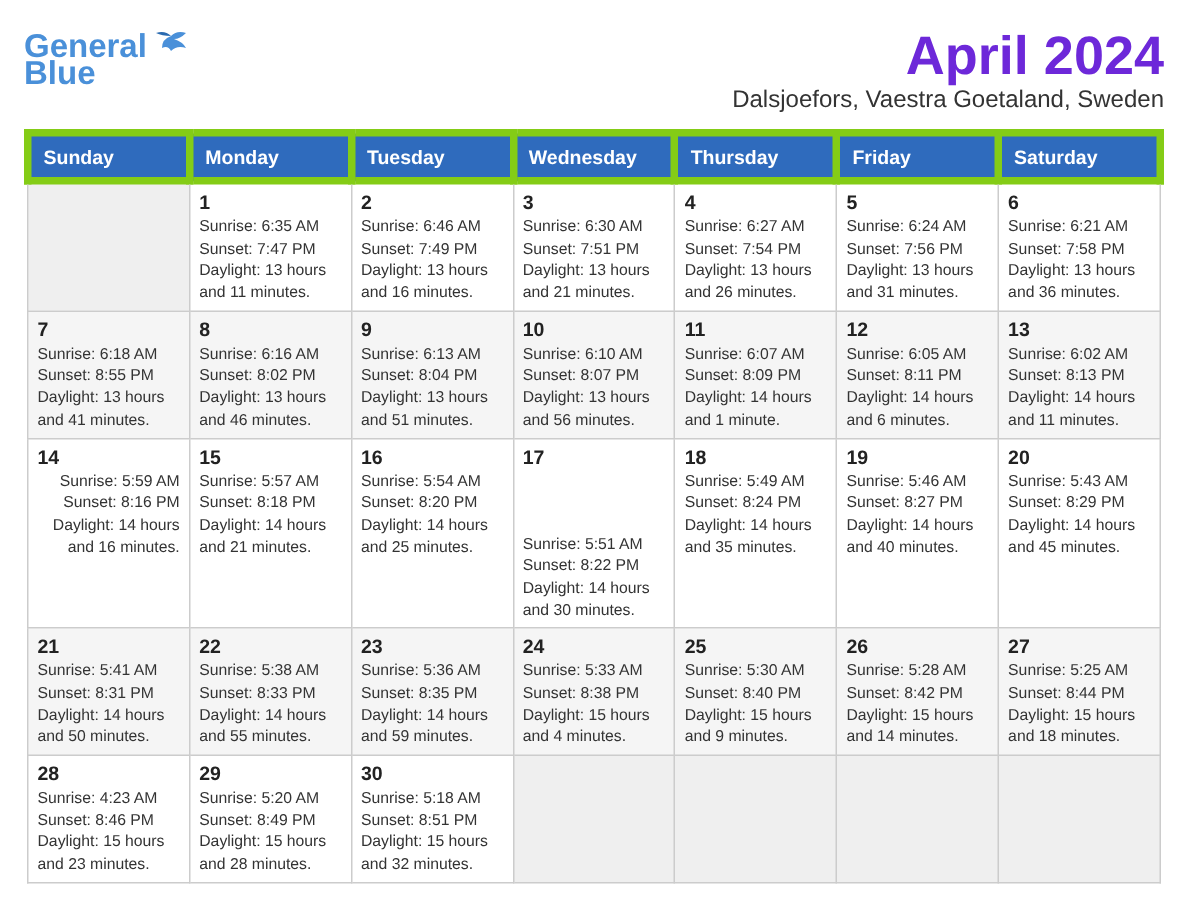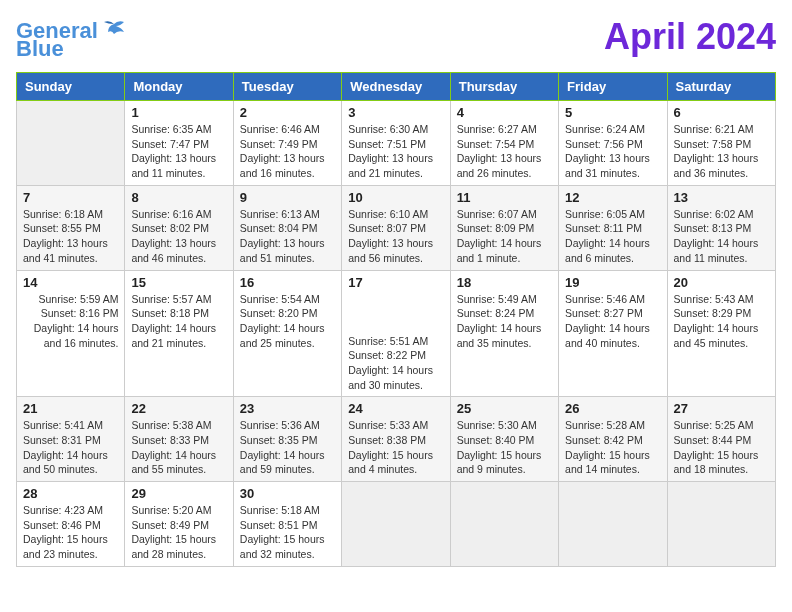--- a/index.html
+++ b/index.html
@@ -46,21 +46,21 @@
       border-collapse: collapse;
       font-size: 11px;
     }
     .calendar-table thead th {
       background-color: #2f6bbd;
       color: #fff;
       text-align: left;
       padding: 6px 8px;
       font-size: 13px;
       font-weight: bold;
-      border: 1px solid #84cc16;
+      border: 5px solid #84cc16;
     }
     .calendar-table tbody td {
       border: 1px solid #ccc;
       vertical-align: top;
       padding: 4px 6px;
       width: 108px;
       min-height: 80px;
     }
     .day-number {
       font-size: 13px;
@@ -98,20 +98,21 @@
       </span>
       <svg width="28" height="28" viewBox="0 0 28 28">
         <path d="M14 8 Q18 4 24 6 Q20 10 16 10 Q22 12 24 16 Q18 14 14 18 Q12 14 8 16 Q8 10 14 8Z" fill="#4a90d9"></path>
         <path d="M14 8 Q10 4 4 6 Q8 8 14 8Z" fill="#2a6ab0"></path>
       </svg>
     </div>
     <span style="font-size:22px;font-weight:bold;color:#4a90d9;margin-top:-8px;">Blue</span>
   </div>
   <div class="title-block">
     <div class="month-title">April 2024</div>
+    <div class="location-title">Dalsjoefors, Vaestra Goetaland, Sweden</div>
   </div>
 </div>
 
 <table class="calendar-table">
   <thead>
     <tr>
     <th>Sunday</th>
         <th>Monday</th>
         <th>Tuesday</th>
         <th>Wednesday</th>

